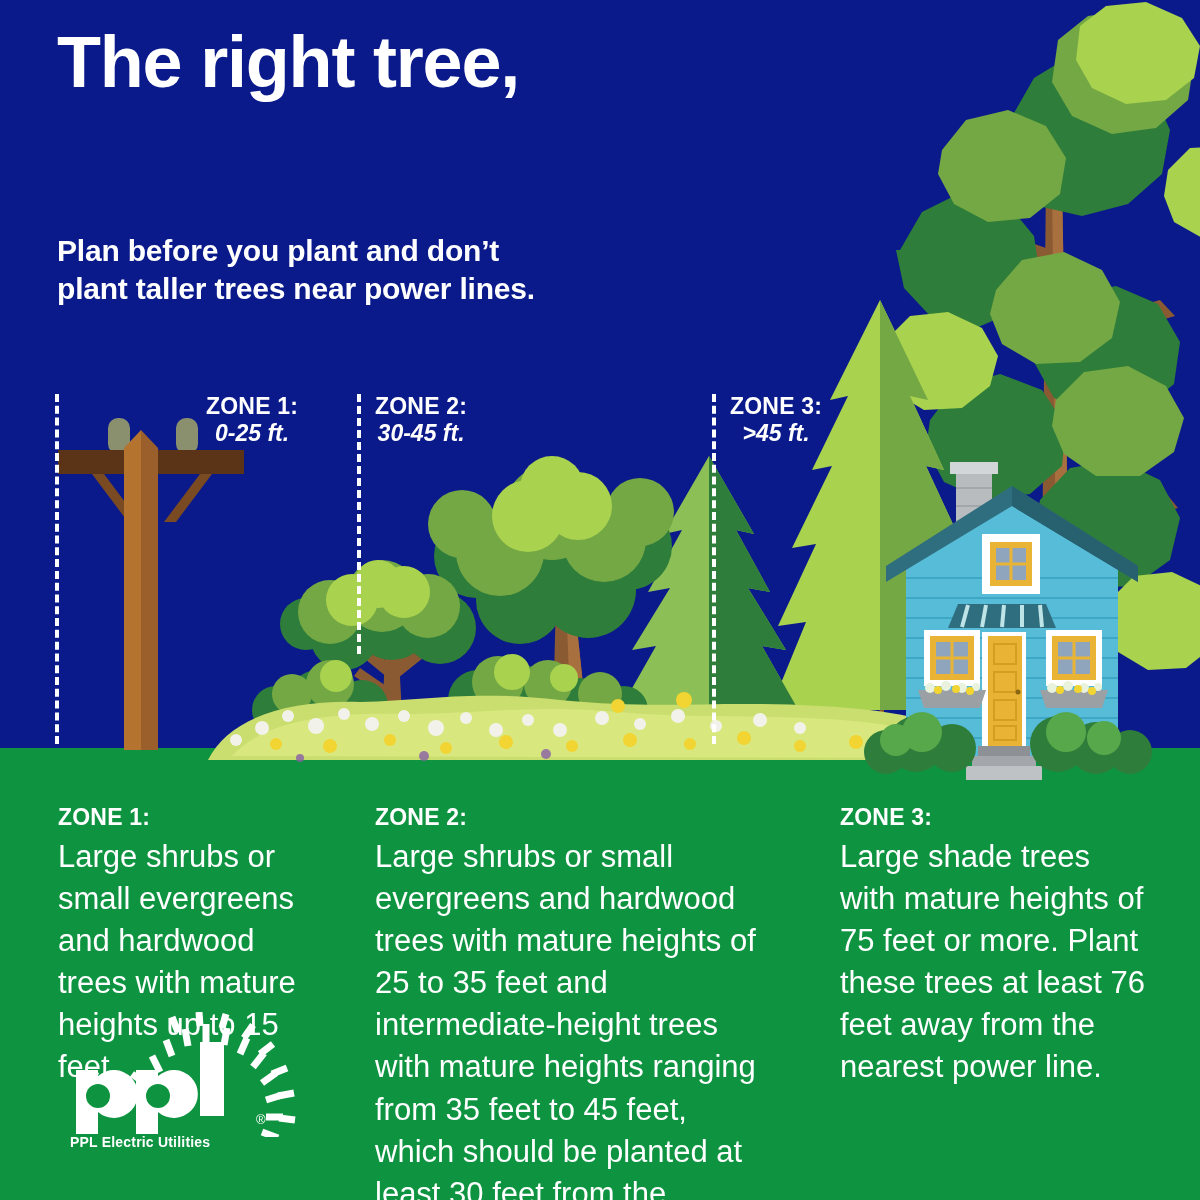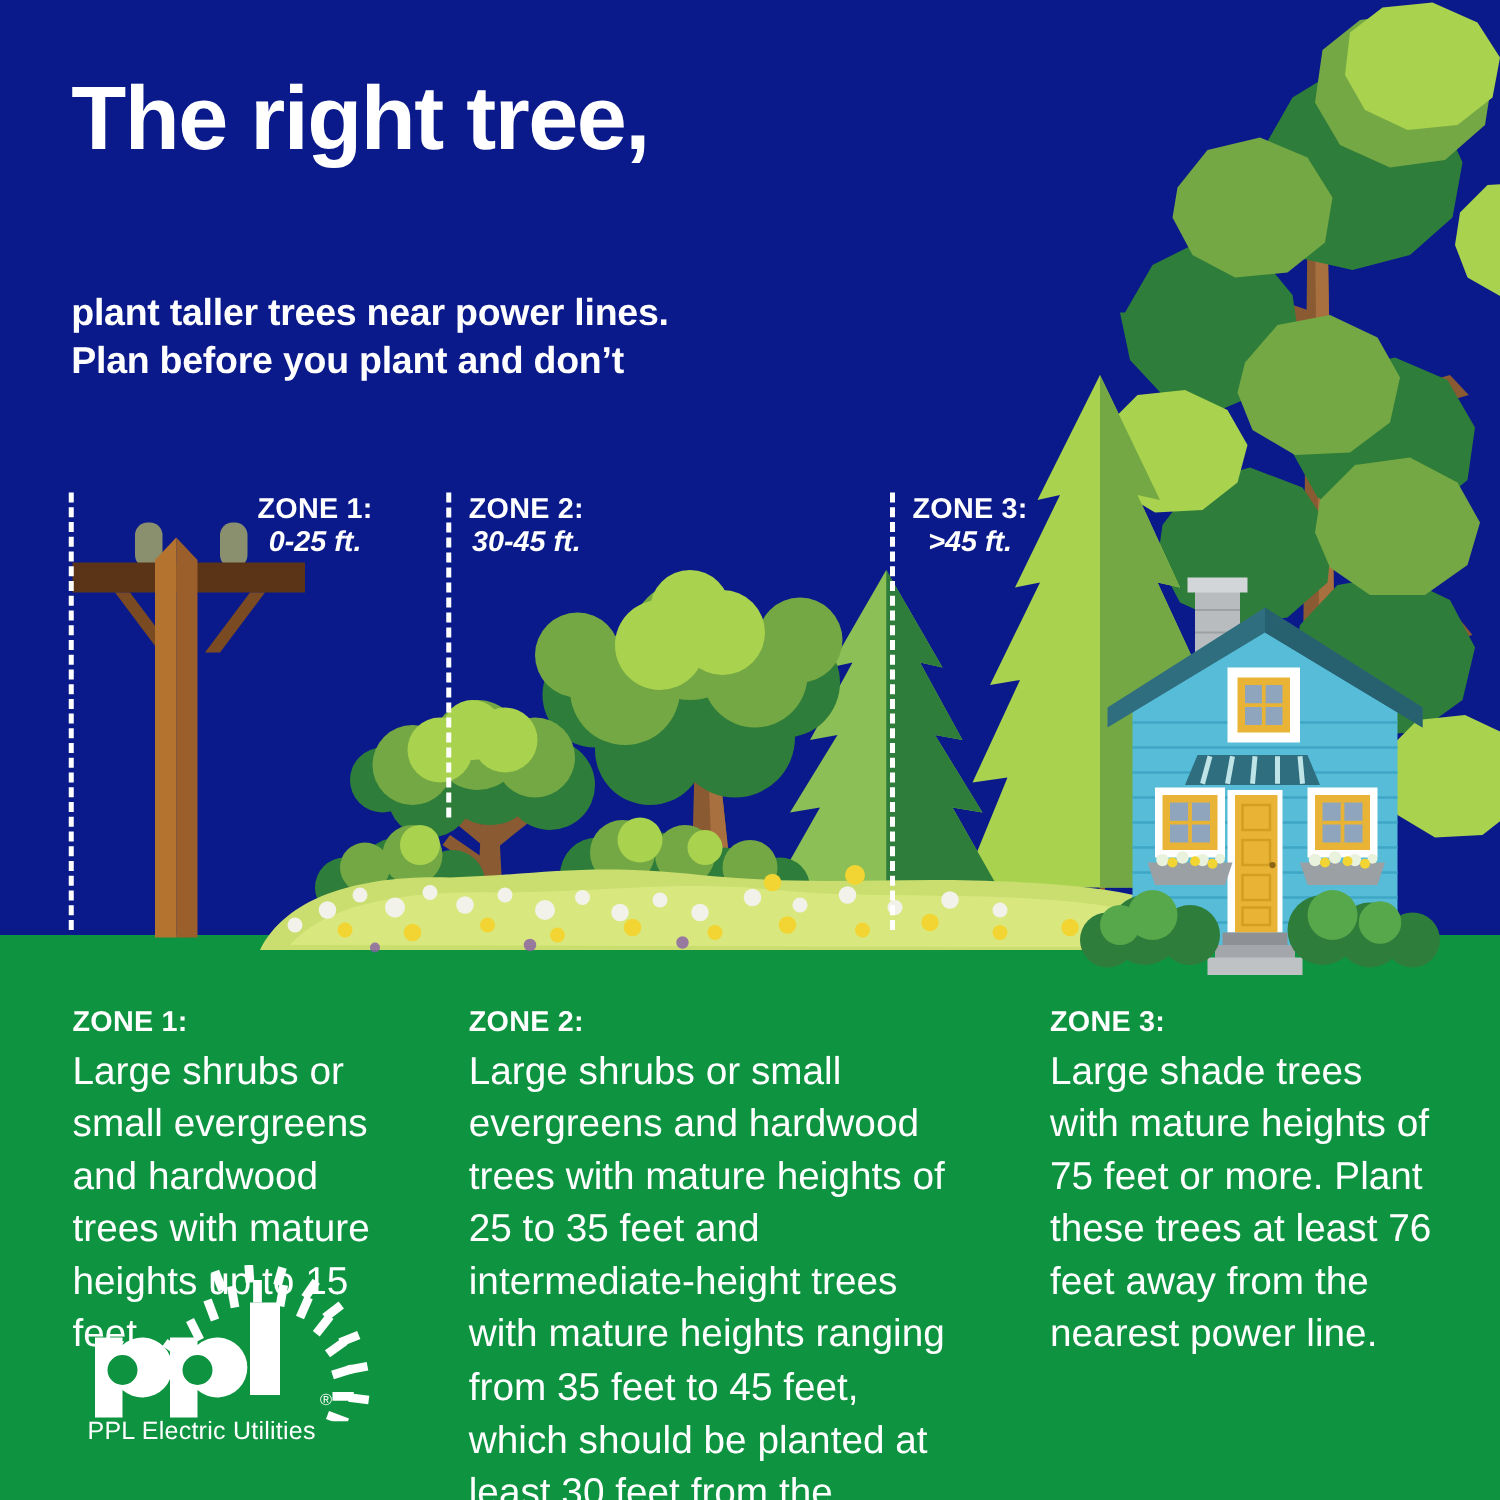--- a/index.html
+++ b/index.html
@@ -10,21 +10,21 @@
     overflow:hidden;
   }
   #stage { position:relative; width:1200px; height:1200px; overflow:hidden; }
 
   
   .sky { position:absolute; left:0; top:0; width:1200px; height:748px; background:#0A1A8A; }
   .ground { position:absolute; left:0; top:748px; width:1200px; height:452px; background:#0E9440; }
 
   
   .headline {
-    position:absolute; left:57px; top:60px; width:700px;
+    position:absolute; left:57px; top:27px; width:700px;
     color:#fff; font-size:72px; font-weight:bold; line-height:0.99;
     letter-spacing:-1.2px;
   }
   .subhead {
     position:absolute; left:57px; top:232px; width:640px;
     color:#fff; font-size:30px; font-weight:bold; line-height:1.28;
     letter-spacing:-0.2px;
   }
   .zdash {
     position:absolute; width:0; border-left:4px dashed #ffffff;
@@ -35,21 +35,21 @@
 
   
   .col { position:absolute; color:#fff; }
   .col .ch { font-size:23px; font-weight:bold; line-height:1.2; margin-bottom:4px; letter-spacing:0.2px;}
   .col .cb { font-size:31px; line-height:1.36; }
 
   
   .logo-wrap { position:absolute; left:60px; top:1012px; width:250px; height:150px; }
   .logo-tag {
     position:absolute; left:10px; top:122px;
-    color:#fff; font-size:20px; font-weight:normal; letter-spacing:0.2px;
+    color:#fff; font-size:14px; font-weight:bold; letter-spacing:0.2px;
   }
   svg { display:block; }
   .illu { position:absolute; left:0; top:0; }
 </style>
 </head>
 <body>
 
 <div id="stage">
 
   <div class="sky"></div>
@@ -378,22 +378,22 @@
   <div class="zdash" style="left:712px; top:394px; height:350px;"></div>
   <div class="zlabel" style="left:730px; top:393px;">
     <div class="zt">ZONE 3:</div>
     <div class="zr">&gt;45 ft.</div>
   </div>
 
   <div class="headline">
     <div>The right tree,</div>
   </div>
   <div class="subhead">
+    <div>Plan before you plant and don’t</div>
     <div>plant taller trees near power lines.</div>
-    <div>Plan before you plant and don’t</div>
   </div>
 
   <div class="col" style="left:58px; top:804px; width:258px;">
     <div class="ch">ZONE 1:</div>
     <div class="cb">Large shrubs or small evergreens and hardwood trees with mature heights up to 15 feet.</div>
   </div>
 
   <div class="col" style="left:375px; top:804px; width:392px;">
     <div class="ch">ZONE 2:</div>
     <div class="cb">Large shrubs or small evergreens and hardwood trees with mature heights of 25 to 35 feet and intermediate-height trees with mature heights ranging from 35 feet to 45 feet, which should be planted at least 30 feet from the nearest power line.</div>

